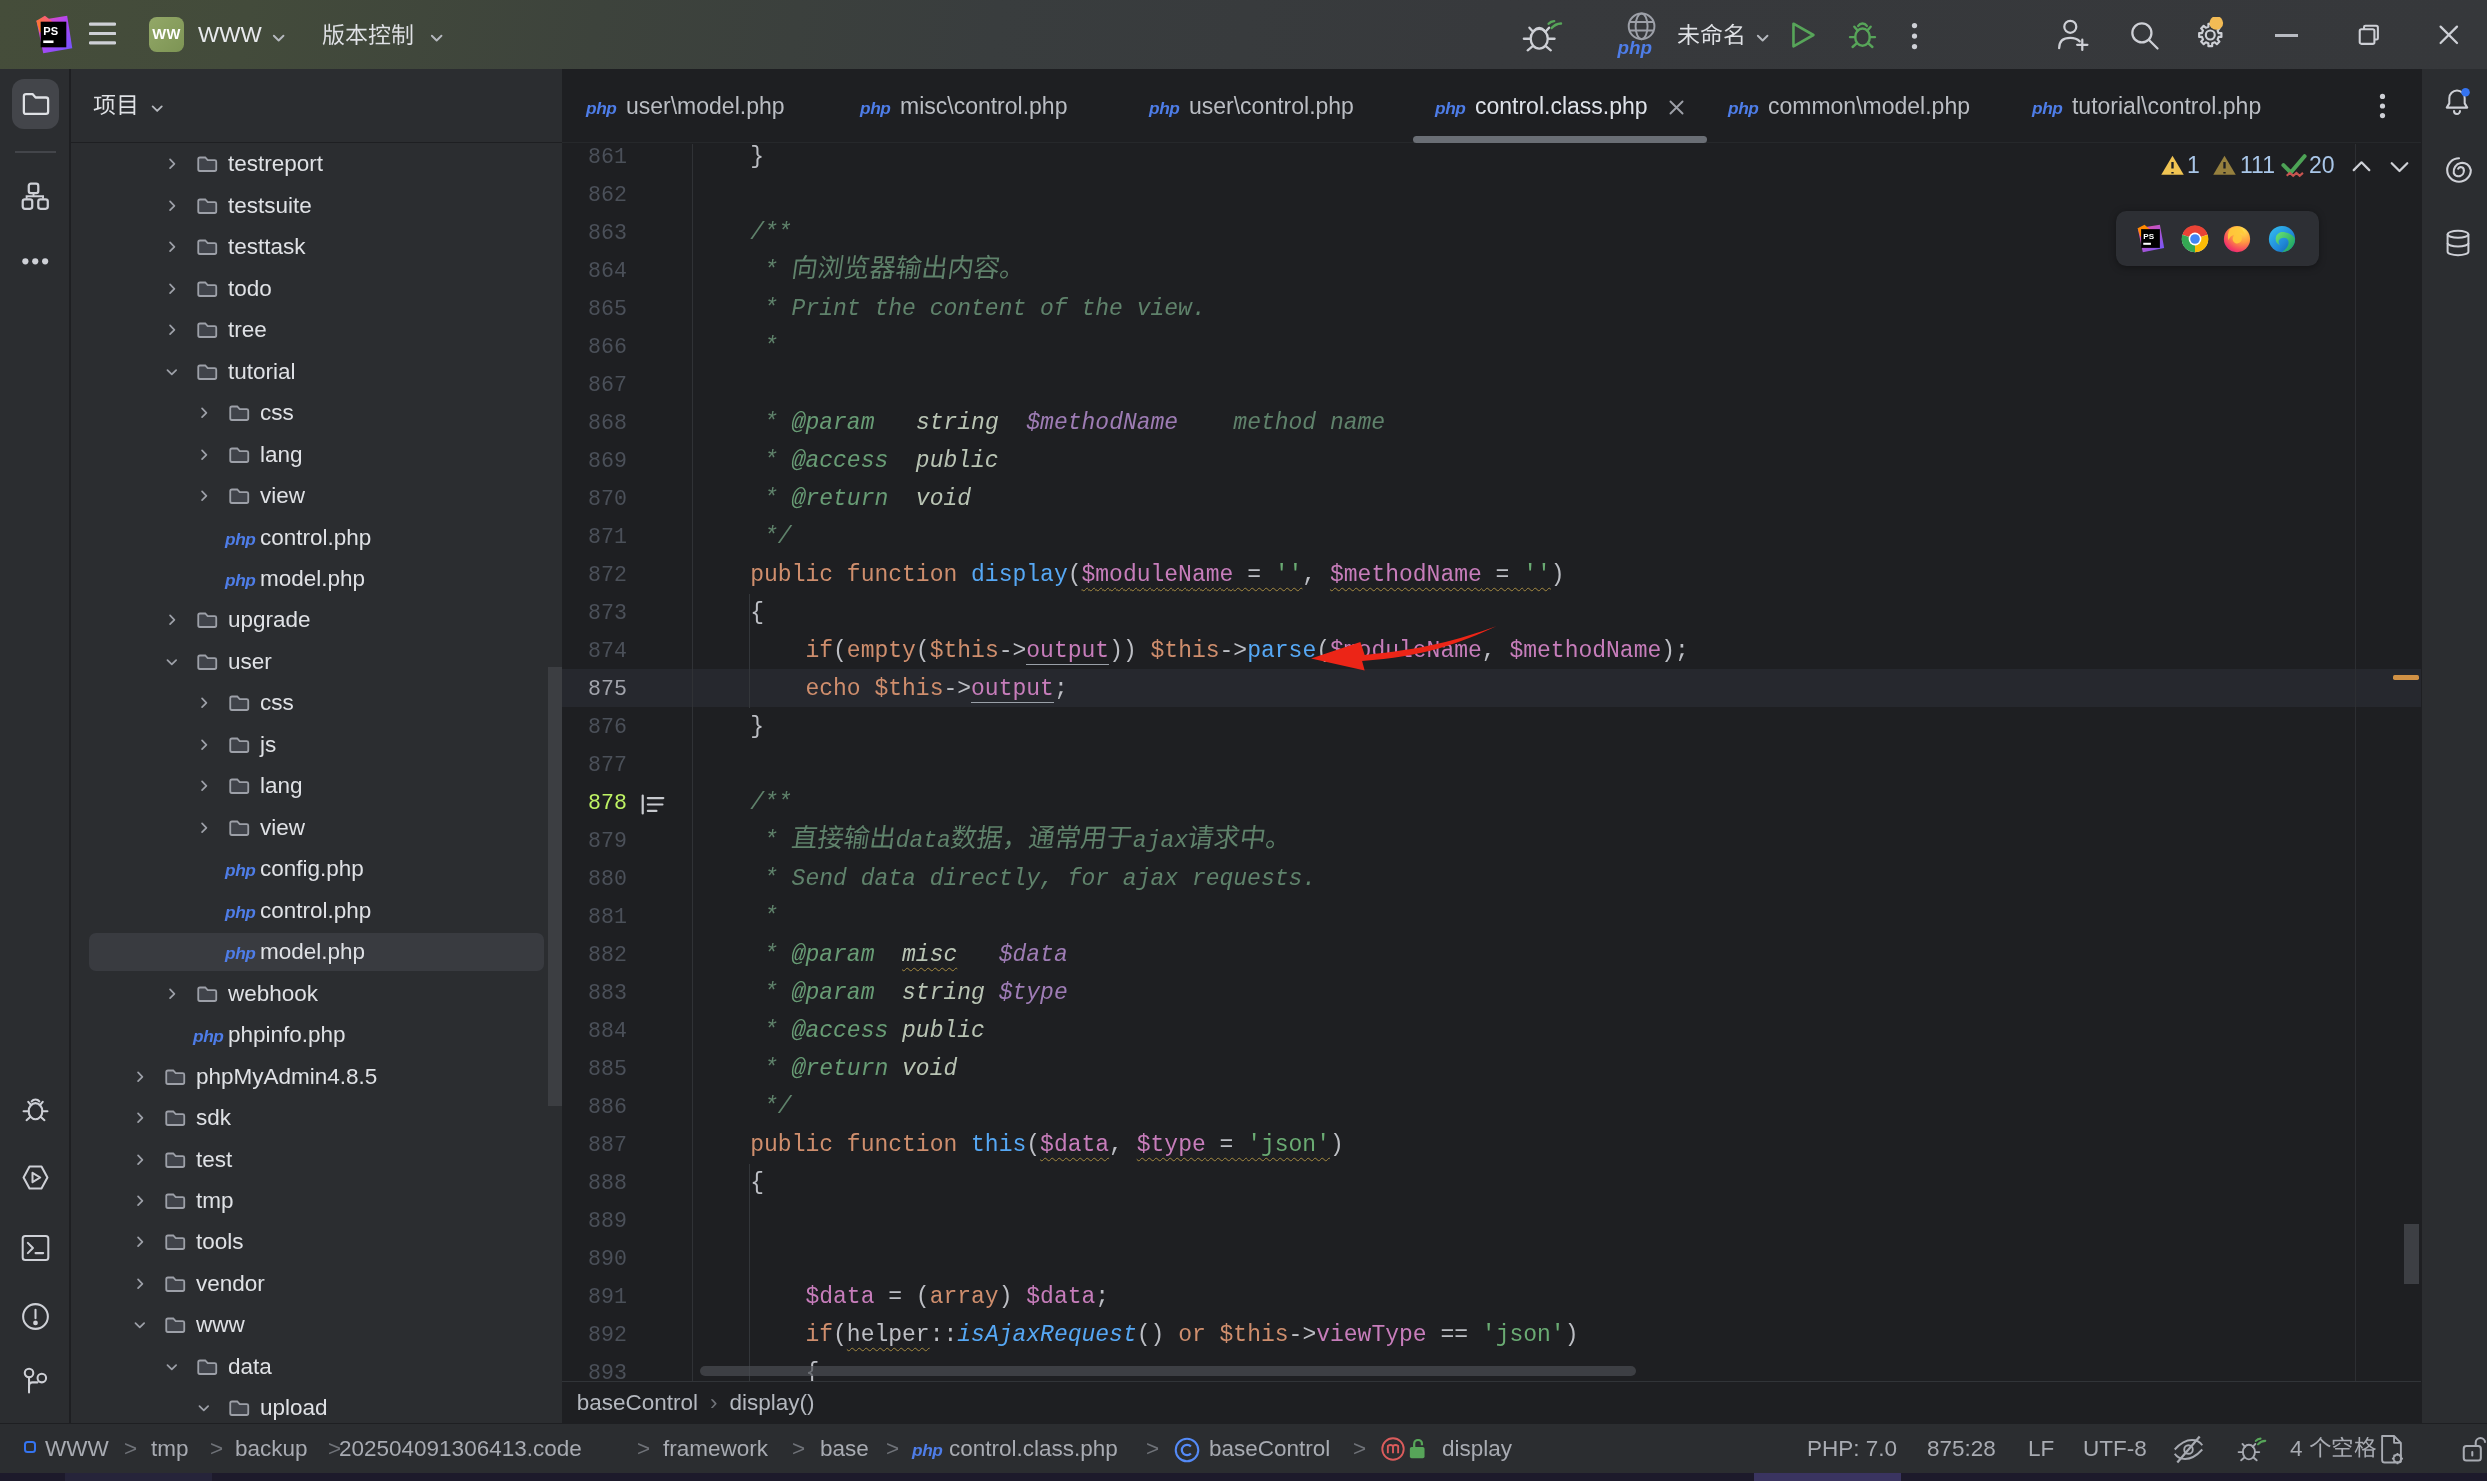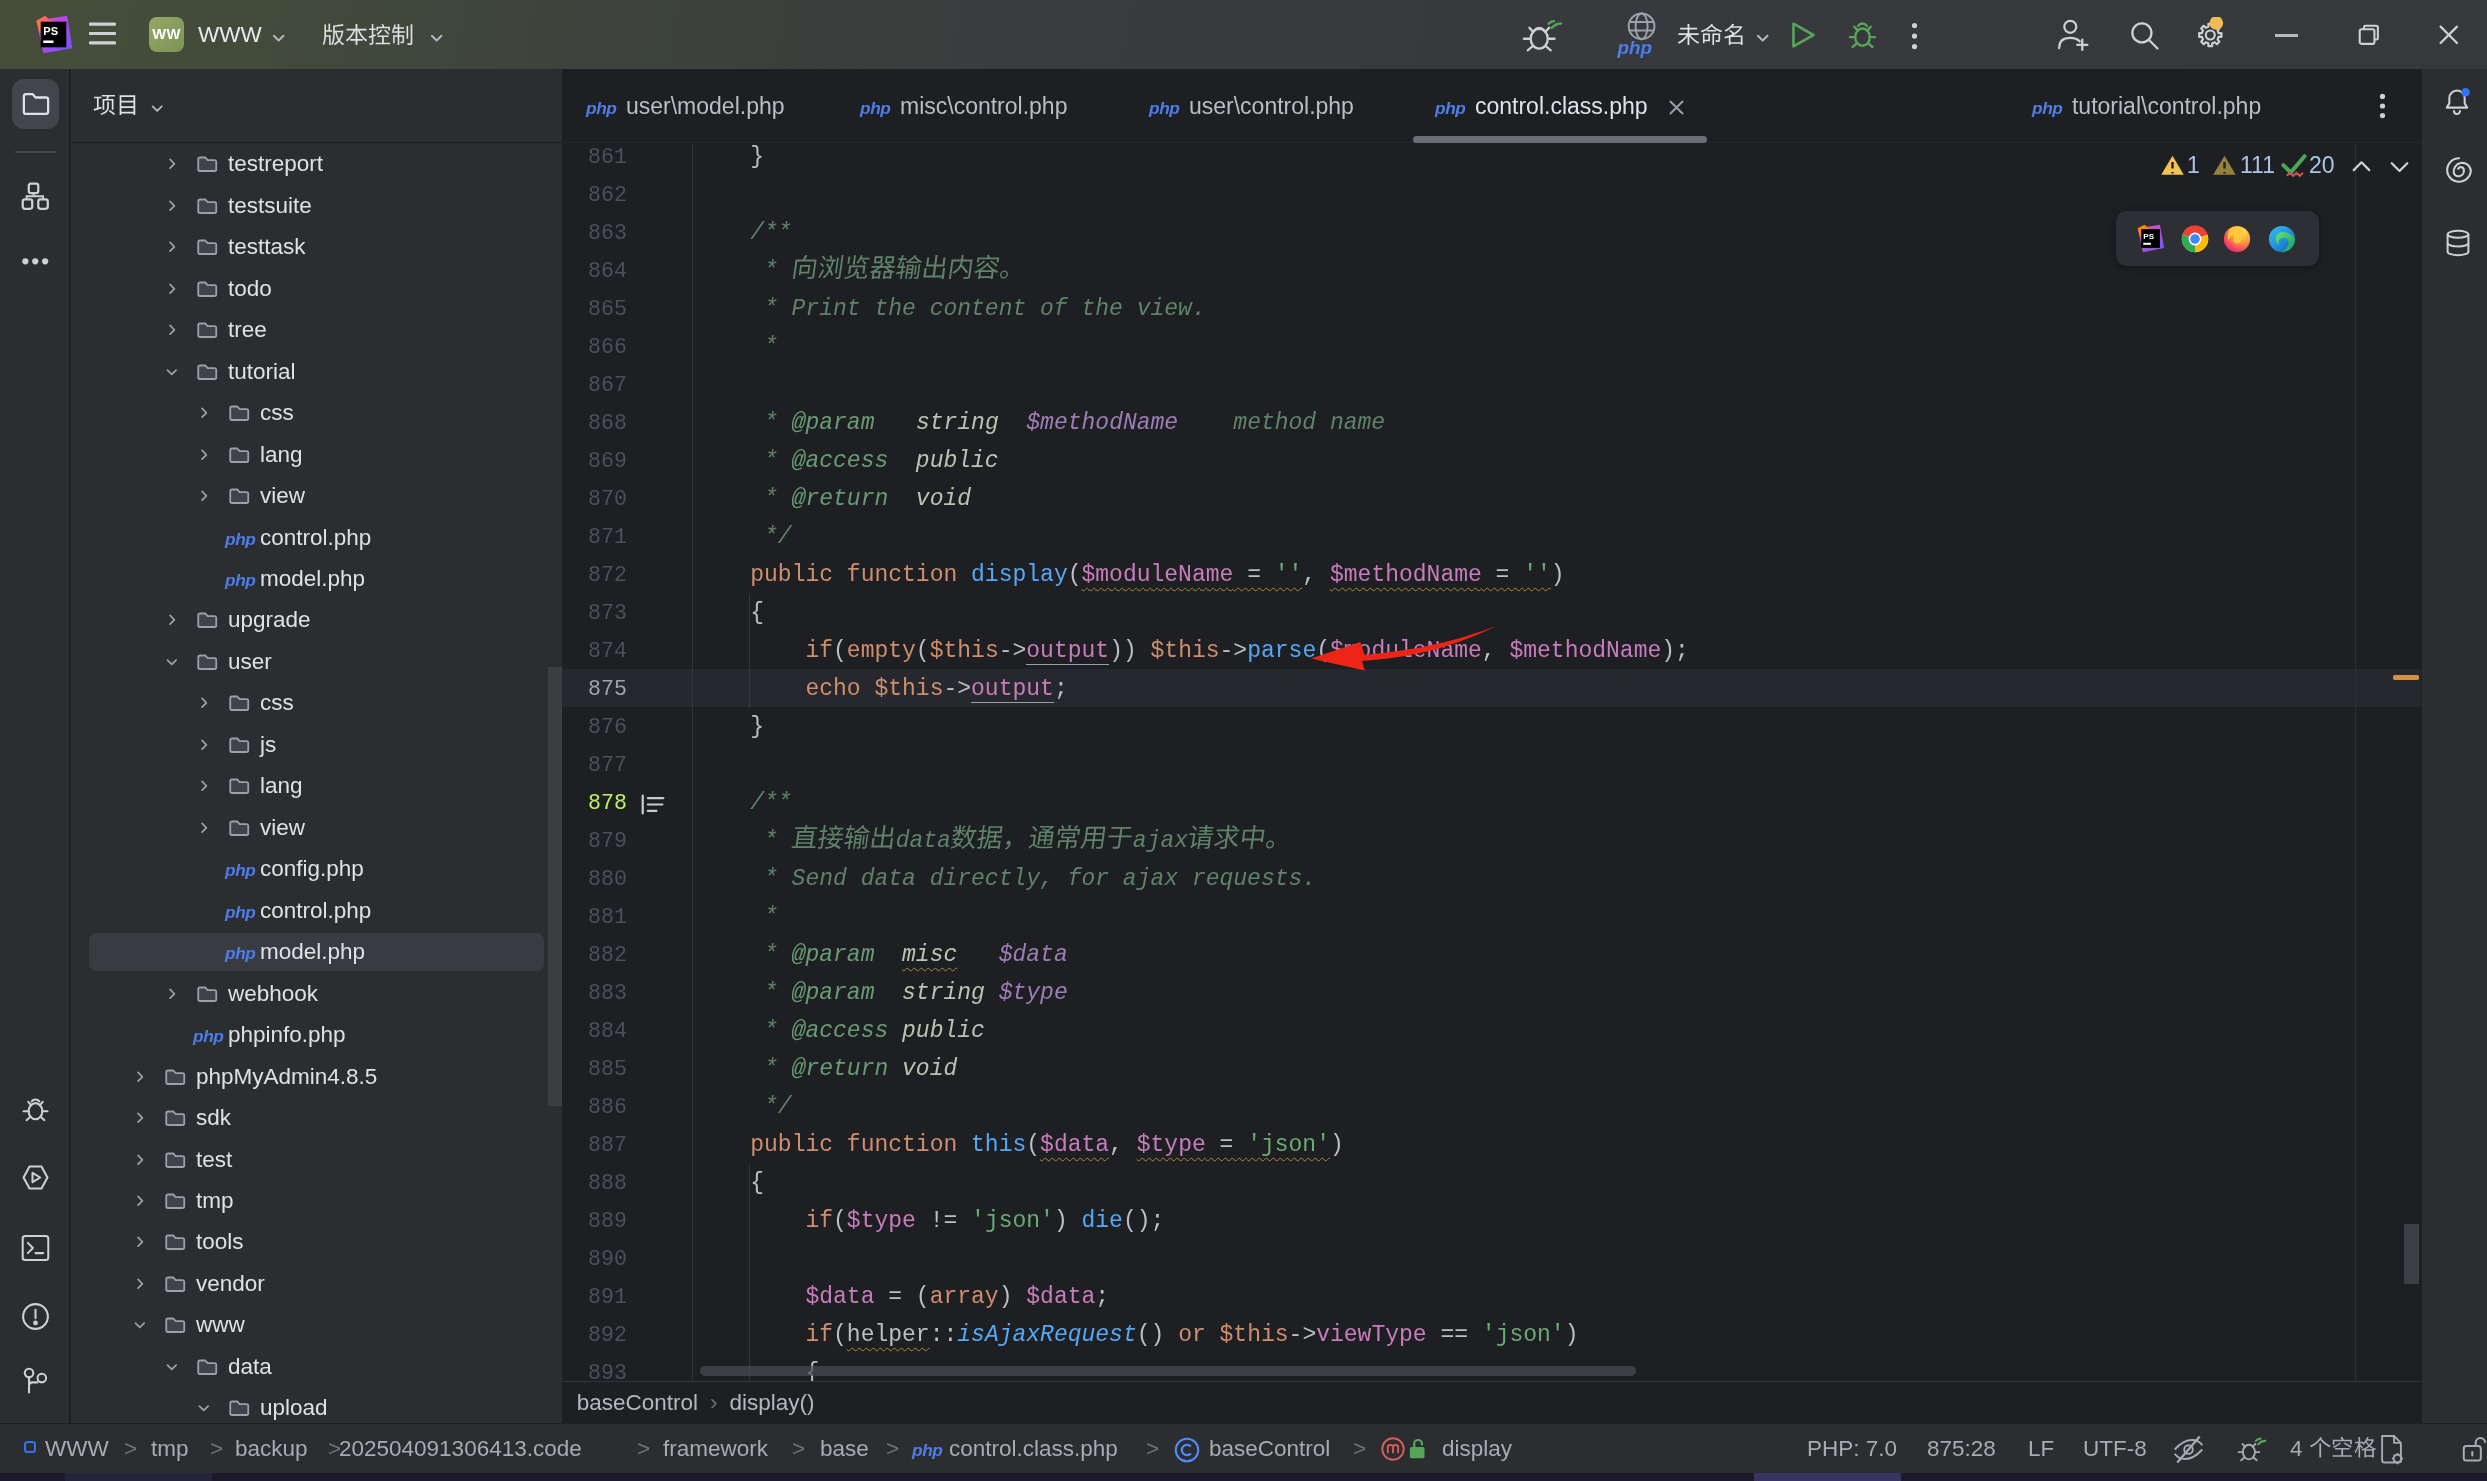--- a/index.html
+++ b/index.html
@@ -610,20 +610,21 @@
       </div>
       <div class="abs" style="left:477px;top:598px;width:14px;height:439px;background:#4a4d52;opacity:.55;border-radius:0px"></div>
     </div>
     <div id="tabbar" class="abs">
       <div class="tab" style="left:24px"><span class="phpb">php</span><span>user\model.php</span></div>
       <div class="tab" style="left:298px"><span class="phpb">php</span><span>misc\control.php</span></div>
       <div class="tab" style="left:587px"><span class="phpb">php</span><span>user\control.php</span></div>
       <div class="tab" style="left:873px"><span class="phpb">php</span><span style="color:#dfe3ea">control.class.php</span><svg class="ic" width="19" height="19" viewBox="0 0 22 22" style="margin-left:19px">
           <path d="M4 4 L18 18 M18 4 L4 18" stroke="#9da0a8" stroke-width="2.2" stroke-linecap="round"></path>
         </svg></div>
+      <div class="tab" style="left:1166px"><span class="phpb">php</span><span>common\model.php</span></div>
       <div class="tab" style="left:1470px"><span class="phpb">php</span><span>tutorial\control.php</span></div>
       <div id="tabund"></div>
       <div class="abs" style="left:1817px;top:24px;width:7px;height:26px"><svg class="ic" width="7" height="26" viewBox="0 0 8 30">
           <circle cx="4" cy="4" r="3" fill="#ced0d6"></circle>
           <circle cx="4" cy="15" r="3" fill="#ced0d6"></circle>
           <circle cx="4" cy="26" r="3" fill="#ced0d6"></circle>
         </svg></div>
     </div>
     <div id="editor" class="abs">
       <div id="curline"></div>
@@ -725,21 +726,20 @@
       <div class="code" style="top:868px"><span class="cm">     * </span><span class="ctg">@access</span><span class="cm"> </span><span class="cty">public</span></div>
       <div class="gnum" style="top:906px;color:#4b5059">885</div>
       <div class="code" style="top:906px"><span class="cm">     * </span><span class="ctg">@return</span><span class="cm"> </span><span class="cty">void</span></div>
       <div class="gnum" style="top:944px;color:#4b5059">886</div>
       <div class="code" style="top:944px"><span class="cm">     */</span></div>
       <div class="gnum" style="top:982px;color:#4b5059">887</div>
       <div class="code" style="top:982px"><span class="p">    </span><span class="k">public function </span><span class="fn">this</span><span class="p">(</span><span class="wavy"><span class="v">$data</span></span><span class="p">, </span><span class="wavy"><span class="v">$type</span><span class="p"> = </span><span class="s">'json'</span></span><span class="p">)</span></div>
       <div class="gnum" style="top:1020px;color:#4b5059">888</div>
       <div class="code" style="top:1020px"><span class="p">    {</span></div>
       <div class="gnum" style="top:1058px;color:#4b5059">889</div>
-      <div class="code" style="top:1058px"><span class="p">        </span><span class="k">if</span><span class="p">(</span><span class="v">$type</span><span class="p"> != </span><span class="s">'json'</span><span class="p">) </span><span class="fn">die</span><span class="p">();</span></div>
       <div class="gnum" style="top:1096px;color:#4b5059">890</div>
       <div class="gnum" style="top:1134px;color:#4b5059">891</div>
       <div class="code" style="top:1134px"><span class="p">        </span><span class="v">$data</span><span class="p"> = (</span><span class="k">array</span><span class="p">) </span><span class="v">$data</span><span class="p">;</span></div>
       <div class="gnum" style="top:1172px;color:#4b5059">892</div>
       <div class="code" style="top:1172px"><span class="p">        </span><span class="k">if</span><span class="p">(</span><span class="wavy"><span class="p">helper</span></span><span class="p">::</span><span class="sfn">isAjaxRequest</span><span class="p">() </span><span class="k">or </span><span class="k">$this</span><span class="p">-&gt;</span><span class="v">viewType</span><span class="p"> == </span><span class="s">'json'</span><span class="p">)</span></div>
       <div class="gnum" style="top:1210px;color:#4b5059">893</div>
       <div class="code" style="top:1210px"><span class="p">        {</span></div>
       <div class="abs" style="left:79px;top:650px;width:24px;height:21px">
 <svg width="24" height="21" viewBox="0 0 28 24">
           <g stroke="#c8cacf" stroke-width="2.6" stroke-linecap="round">

